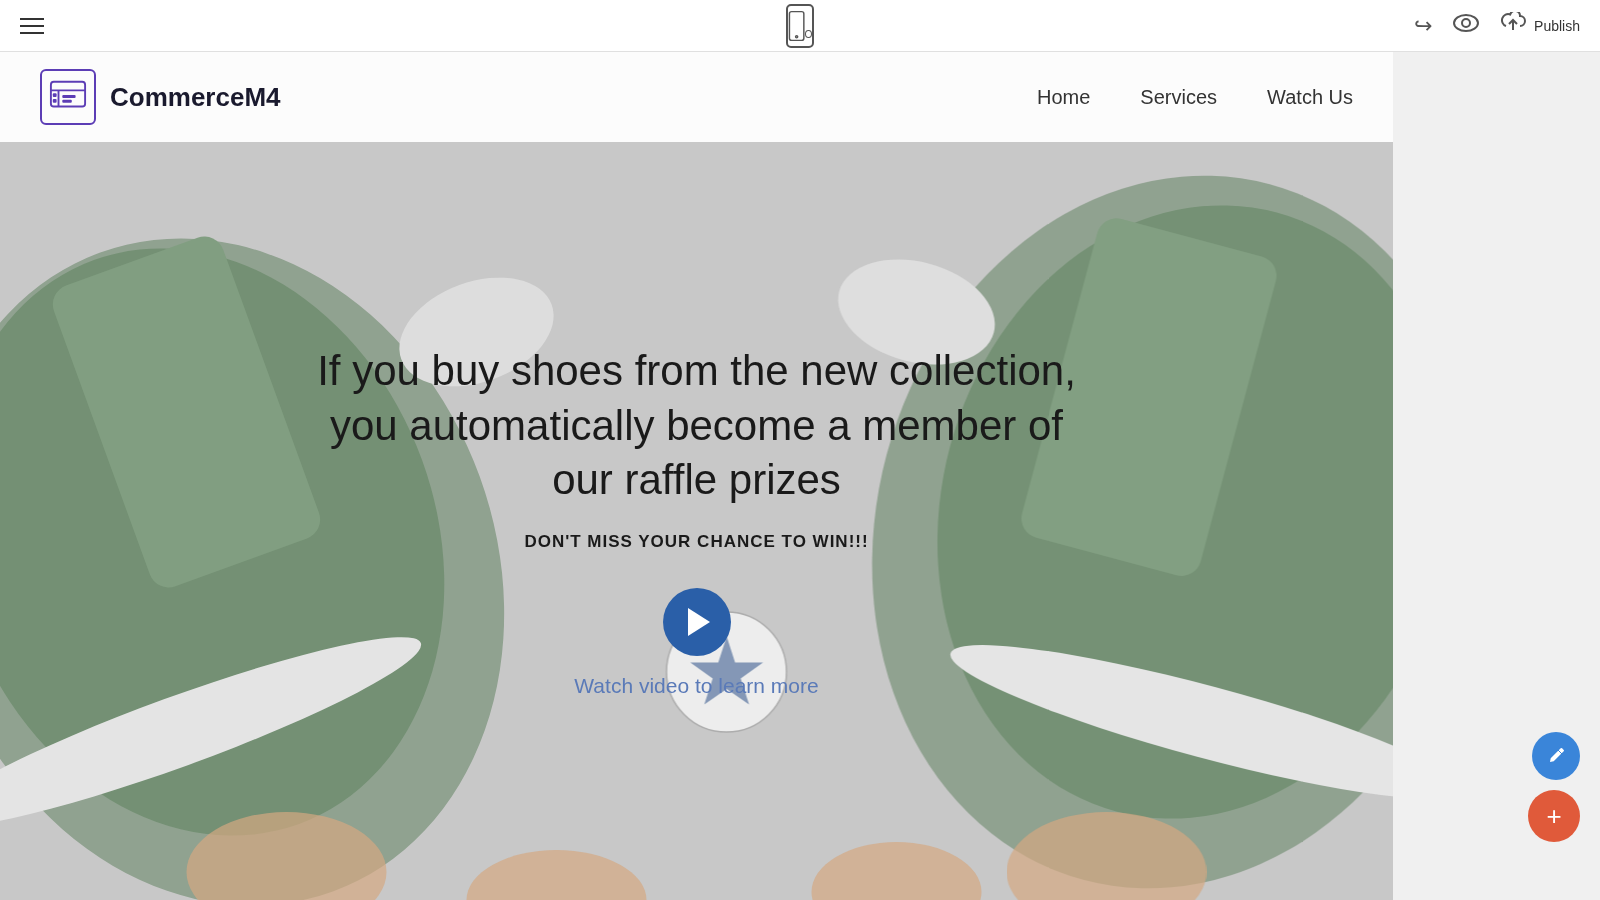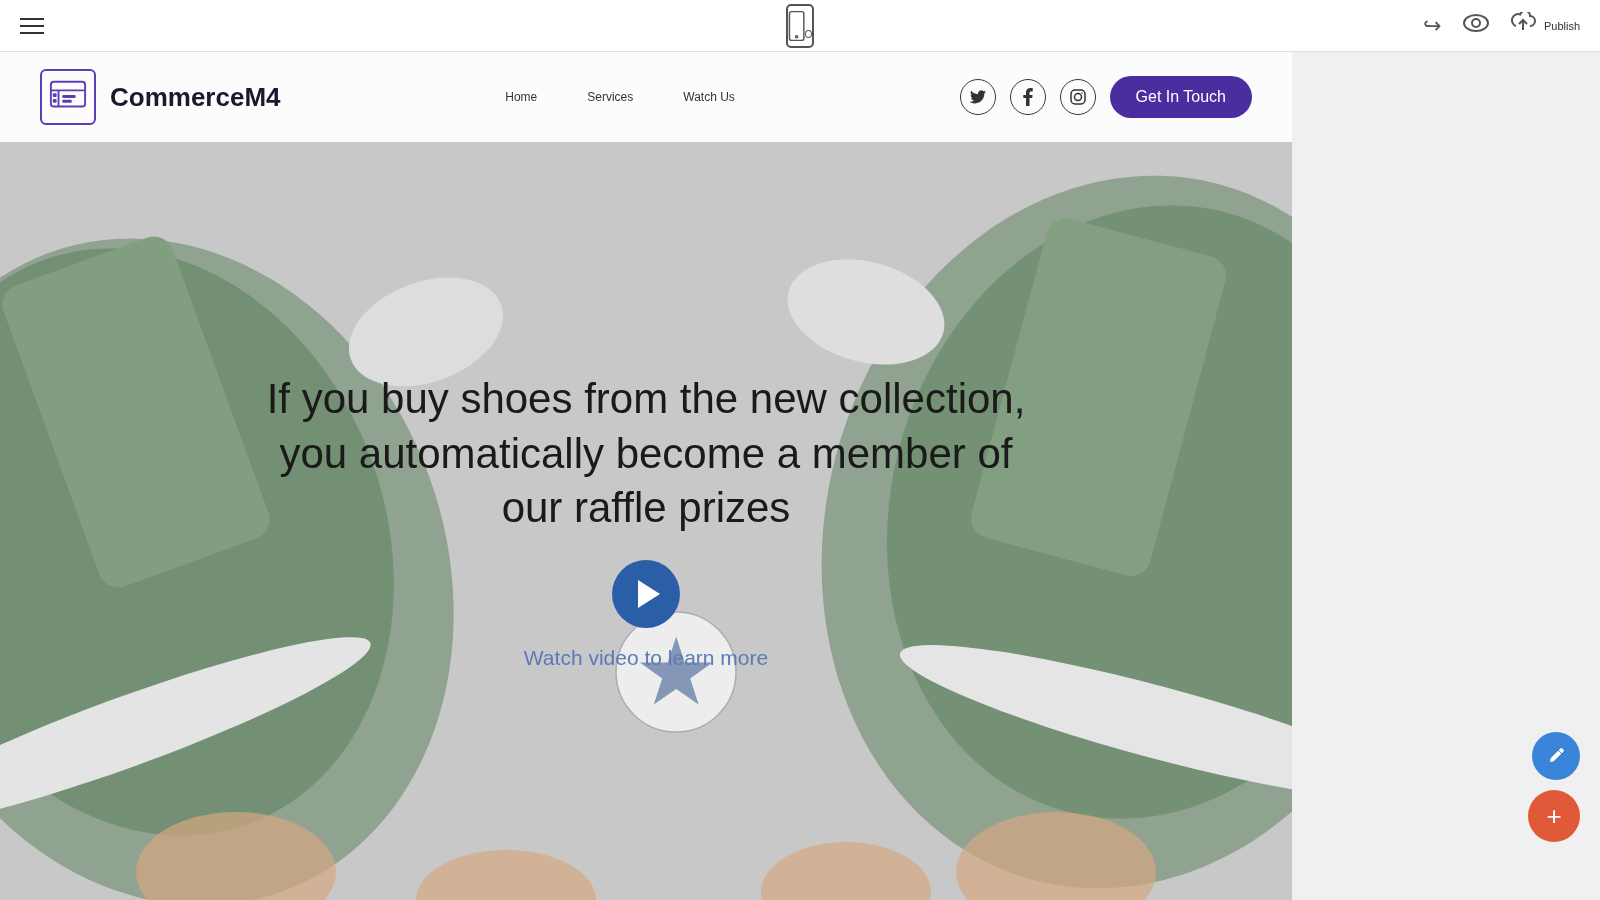--- a/index.html
+++ b/index.html
@@ -93,34 +93,34 @@
       cursor: pointer;
     }
 
     .publish-btn {
       display: flex;
       align-items: center;
       gap: 8px;
       background: none;
       border: none;
       cursor: pointer;
-      font-size: 11px;
+      font-size: 14px;
       color: #333;
       font-weight: 500;
     }
 
     .publish-cloud-icon {
       font-size: 20px;
       color: #555;
     }
 
     
     .website-area {
       margin-top: 52px;
-      width: 1292px;
+      width: 1393px;
       height: 848px;
       position: relative;
       overflow: hidden;
     }
 
     
     .site-header {
       position: absolute;
       top: 0;
       left: 0;
@@ -161,21 +161,21 @@
       color: #1a1a2e;
     }
 
     .site-nav {
       display: flex;
       align-items: center;
       gap: 50px;
     }
 
     .nav-item {
-      font-size: 12px;
+      font-size: 20px;
       color: #333;
       cursor: pointer;
       text-decoration: none;
     }
 
     .nav-right {
       display: flex;
       align-items: center;
       gap: 14px;
     }
@@ -428,44 +428,25 @@
       </div>
       <span class="logo-text">CommerceM4</span>
     </div>
 
     <nav class="site-nav">
       <a class="nav-item">Home</a>
       <a class="nav-item">Services</a>
       <a class="nav-item">Watch Us</a>
     </nav>
 
-    <div class="nav-right">
-      <div class="social-circle">
-        <svg width="16" height="14" viewBox="0 0 16 14" fill="#333">
-          <path d="M16 1.7a6.6 6.6 0 01-1.9.5A3.3 3.3 0 0015.5.4a6.6 6.6 0 01-2.1.8A3.3 3.3 0 008 4.2a9.3 9.3 0 01-6.8-3.4 3.3 3.3 0 001 4.4 3.3 3.3 0 01-1.5-.4A3.3 3.3 0 002.4 8a3.3 3.3 0 01-1.5.1A3.3 3.3 0 004 10.4a6.6 6.6 0 01-4.9 1.4A9.3 9.3 0 005 13.4c6 0 9.3-5 9.3-9.3V3.6A6.6 6.6 0 0016 1.7z"></path>
-        </svg>
-      </div>
-      <div class="social-circle">
-        <svg width="10" height="18" viewBox="0 0 10 18" fill="#333">
-          <path d="M6.5 18V10h2.7l.4-3H6.5V5c0-.9.2-1.5 1.5-1.5H9.7V.1A22 22 0 007.3 0C4.7 0 3 1.6 3 4.5V7H.3v3H3v8h3.5z"></path>
-        </svg>
-      </div>
-      <div class="social-circle">
-        <svg width="16" height="16" viewBox="0 0 16 16" fill="none" stroke="#333" stroke-width="1.5">
-          <rect x="1" y="1" width="14" height="14" rx="4"></rect>
-          <circle cx="8" cy="8" r="3.5"></circle>
-          <circle cx="12" cy="4" r="0.8" fill="#333" stroke="none"></circle>
-        </svg>
-      </div>
-      <button class="cta-button">Get In Touch</button>
-    </div>
   </div>
 
   <div class="hero-content">
     <h1 class="hero-headline">If you buy shoes from the new collection, you automatically become a member of our raffle prizes</h1>
+    <p class="hero-subheadline">DON'T MISS YOUR CHANCE TO WIN!!!</p>
     <button class="play-button">
       <div class="play-triangle"></div>
     </button>
     <a class="watch-video-link">Watch video to learn more</a>
   </div>
 
 </div>
 
 <div class="fab-edit">
   <svg width="20" height="20" viewBox="0 0 20 20" fill="white">

